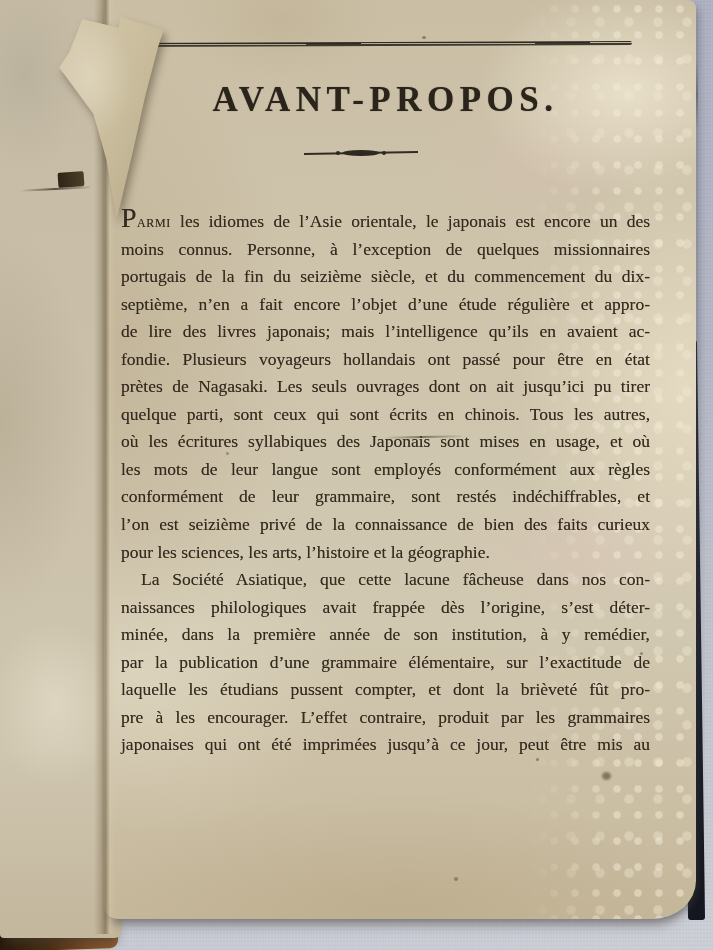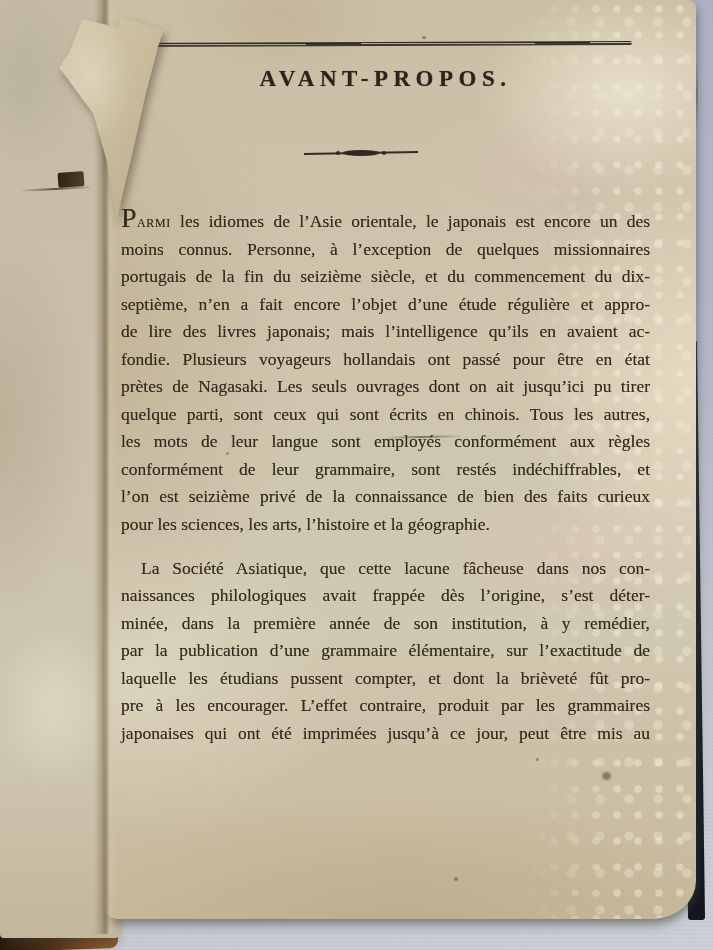--- a/index.html
+++ b/index.html
@@ -84,41 +84,41 @@
   }
   .fragment .shape{
     width:100%;height:100%;
     clip-path:polygon(23% 2%, 56% 6%, 58% 1%, 97% 7%, 92% 15%, 80% 39%, 69% 65%, 54% 98%, 45% 69%, 33% 47%, 2% 25%, 11% 18%);
     background:
       radial-gradient(ellipse 60px 90px at 30% 30%, rgba(228,219,196,.7), rgba(0,0,0,0) 70%),
       linear-gradient(115deg,#d6cbae 0%,#c8bb9b 55%,#b3a483 100%);
   }
   
   .title{
-    position:absolute;left:121px;top:66px;width:529px;margin:0;
-    text-align:center;font-size:23px;font-weight:700;letter-spacing:5.5px;
+    position:absolute;left:121px;top:80px;width:529px;margin:0;
+    text-align:center;font-size:35px;font-weight:700;letter-spacing:5.5px;
     color:#2b241b;text-shadow:0 0 1px rgba(43,36,27,.55);
   }
   
   .divider{position:absolute;left:302px;top:148px;width:114px;height:10px;}
   .divider .dline{position:absolute;left:0;top:4px;width:100%;height:1.8px;background:#322b21;transform:rotate(-1deg);}
   .divider .orn{position:absolute;left:39px;top:2.2px;width:36px;height:5.4px;background:#2e2820;border-radius:50%;}
   .divider .orn::before,.divider .orn::after{
     content:"";position:absolute;top:0.7px;width:4px;height:4px;border-radius:50%;background:#2e2820;}
   .divider .orn::before{left:-7px;} .divider .orn::after{right:-7px;}
   
   .body-text{
     position:absolute;left:17px;top:208px;width:529px;
     font-size:17.5px;line-height:27.55px;color:#342a1e;
     text-shadow:0 0 0.5px rgba(52,42,30,.5);
   }
   .line{text-align:justify;text-align-last:justify;height:27.55px;overflow:visible;white-space:nowrap;}
   .line.just{white-space:normal;}
   .line.no-just{text-align:center;text-align-last:left;}
-  .line.indent{text-indent:20px;margin-top:16px;}
+  .line.indent{text-indent:20px;}
   .dropcap{font-size:28px;line-height:0;letter-spacing:.5px;}
   .sc{font-variant:small-caps;letter-spacing:.6px;}
 </style>
 </head>
 <body>
 
 <div class="scene">
 
   <div class="cover-speck"></div>
   <div class="cover-edge"></div>
@@ -140,20 +140,21 @@
 
     <div class="body-text" id="body-text">
         <div class="line just"><span class="dropcap">P</span><span class="sc">armi</span> les idiomes de l’Asie orientale, le japonais est encore un des</div>
         <div class="line just">moins connus. Personne, à l’exception de quelques missionnaires</div>
         <div class="line just">portugais de la fin du seizième siècle, et du commencement du dix-</div>
         <div class="line just">septième, n’en a fait encore l’objet d’une étude régulière et appro-</div>
         <div class="line just">de lire des livres japonais; mais l’intelligence qu’ils en avaient ac-</div>
         <div class="line just">fondie. Plusieurs voyageurs hollandais ont passé pour être en état</div>
         <div class="line just">prètes de Nagasaki. Les seuls ouvrages dont on ait jusqu’ici pu tirer</div>
         <div class="line just">quelque parti, sont ceux qui sont écrits en chinois. Tous les autres,</div>
+        <div class="line just">où les écritures syllabiques des Japonais sont mises en usage, et où</div>
         <div class="line just">les mots de leur langue sont employés conformément aux règles</div>
         <div class="line just">conformément de leur grammaire, sont restés indéchiffrables, et</div>
         <div class="line just">l’on est seizième privé de la connaissance de bien des faits curieux</div>
         <div class="line just no-just">pour les sciences, les arts, l’histoire et la géographie.</div>
         <div class="line just indent">La Société Asiatique, que cette lacune fâcheuse dans nos con-</div>
         <div class="line just">naissances philologiques avait frappée dès l’origine, s’est déter-</div>
         <div class="line just">minée, dans la première année de son institution, à y remédier,</div>
         <div class="line just">par la publication d’une grammaire élémentaire, sur l’exactitude de</div>
         <div class="line just">laquelle les étudians pussent compter, et dont la brièveté fût pro-</div>
         <div class="line just">pre à les encourager. L’effet contraire, produit par les grammaires</div>

